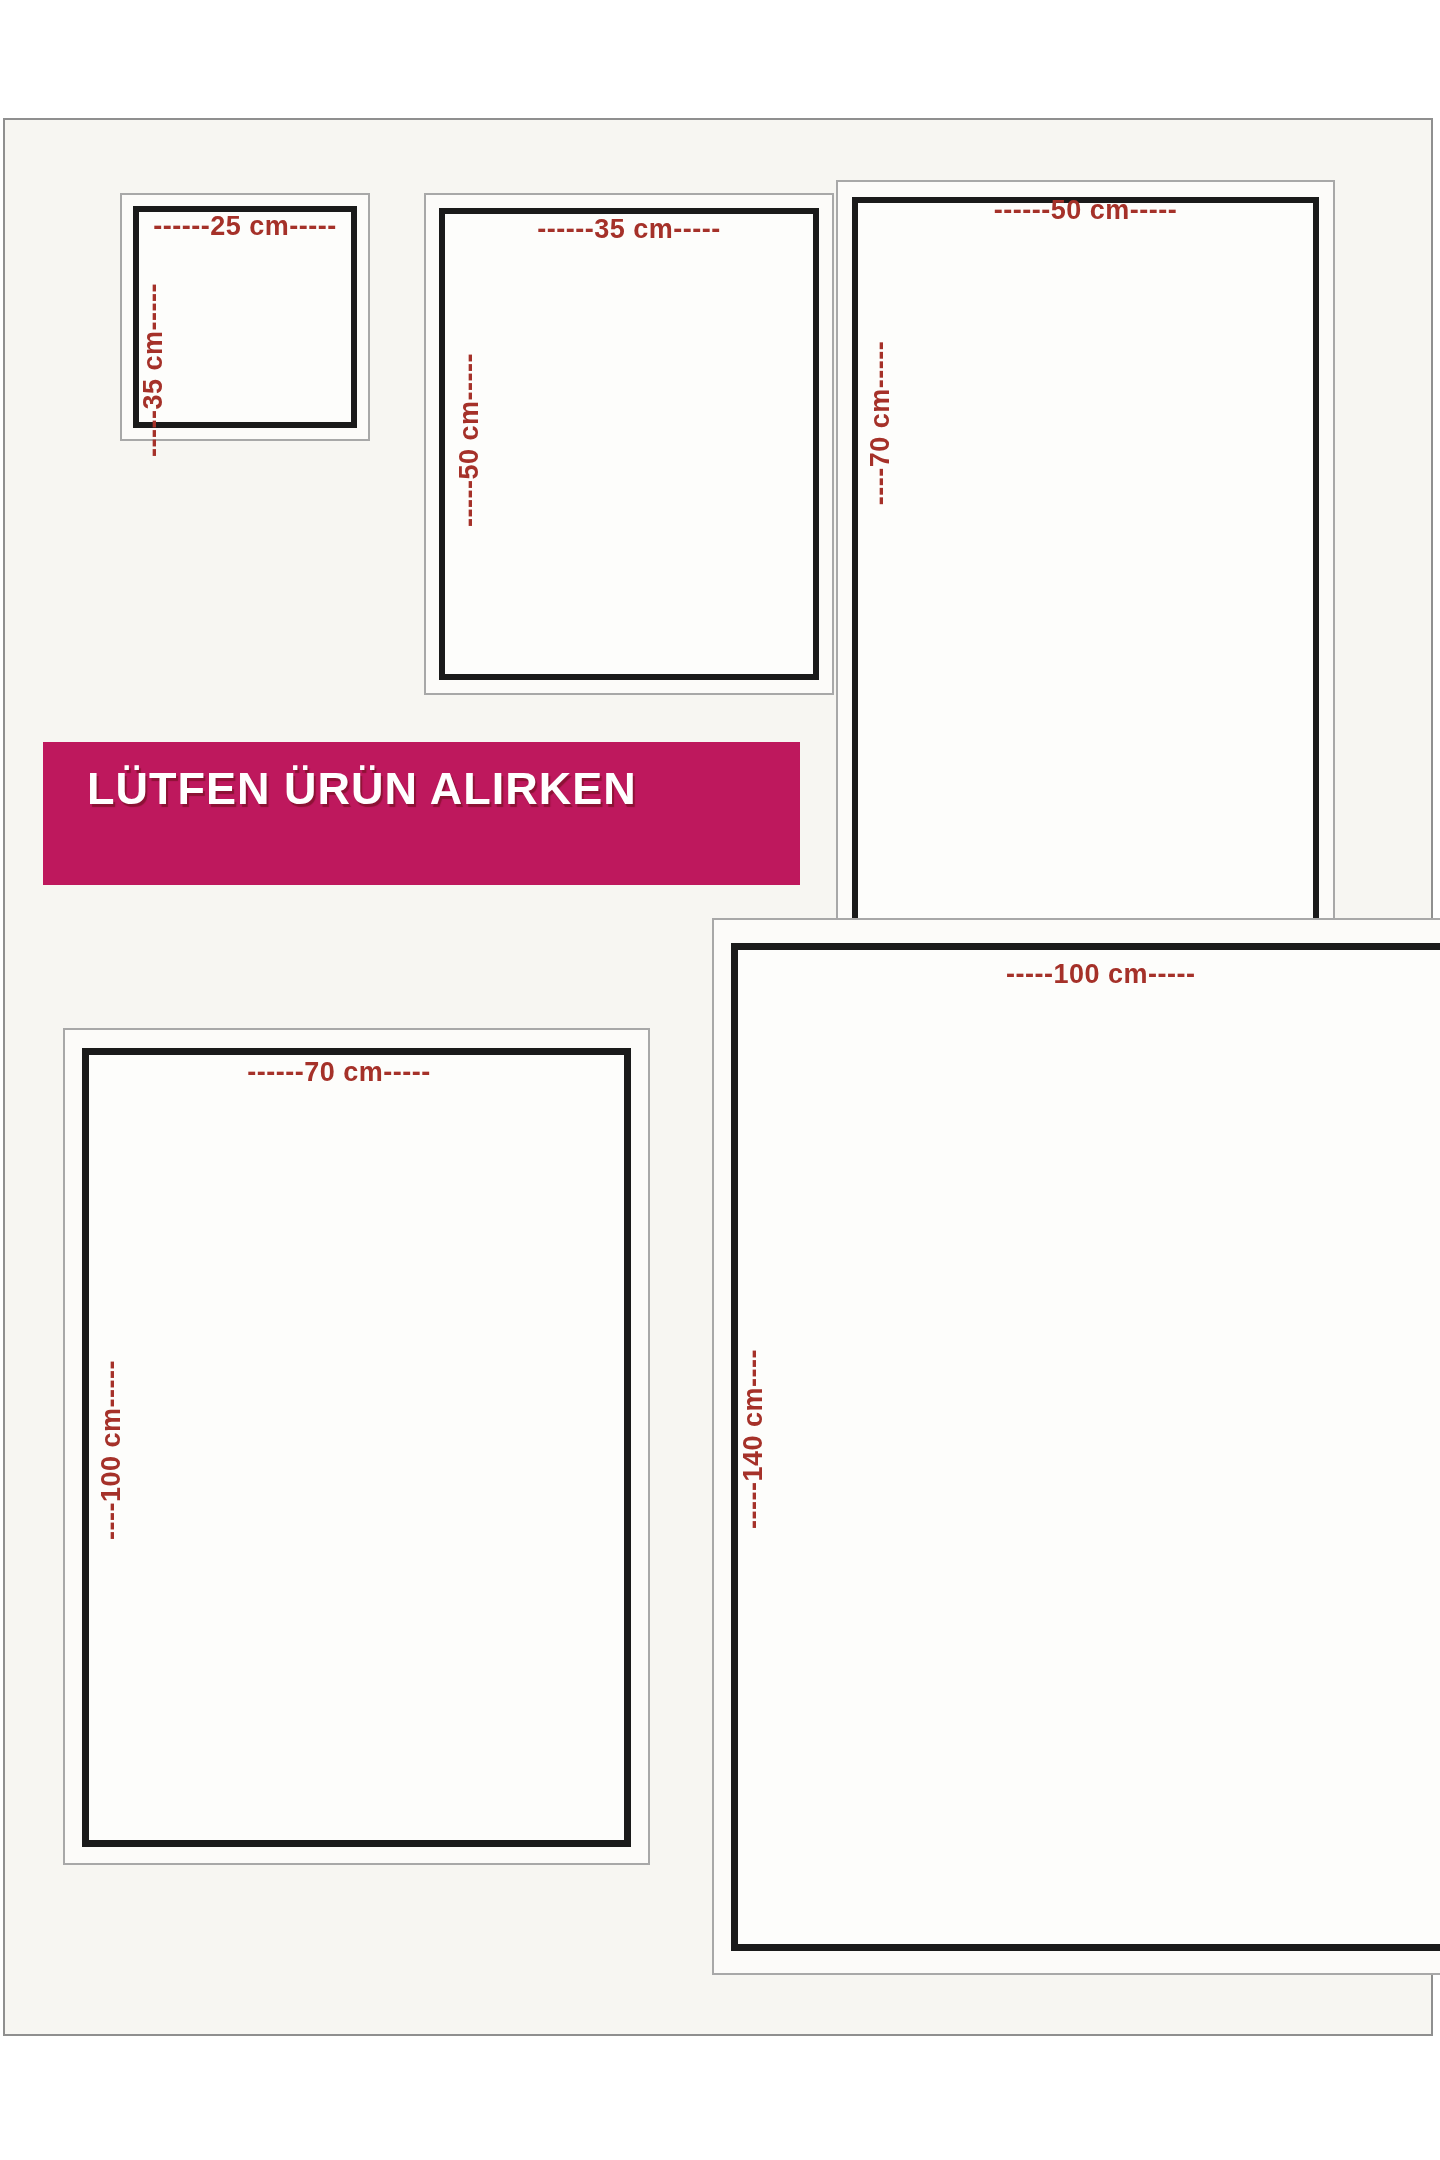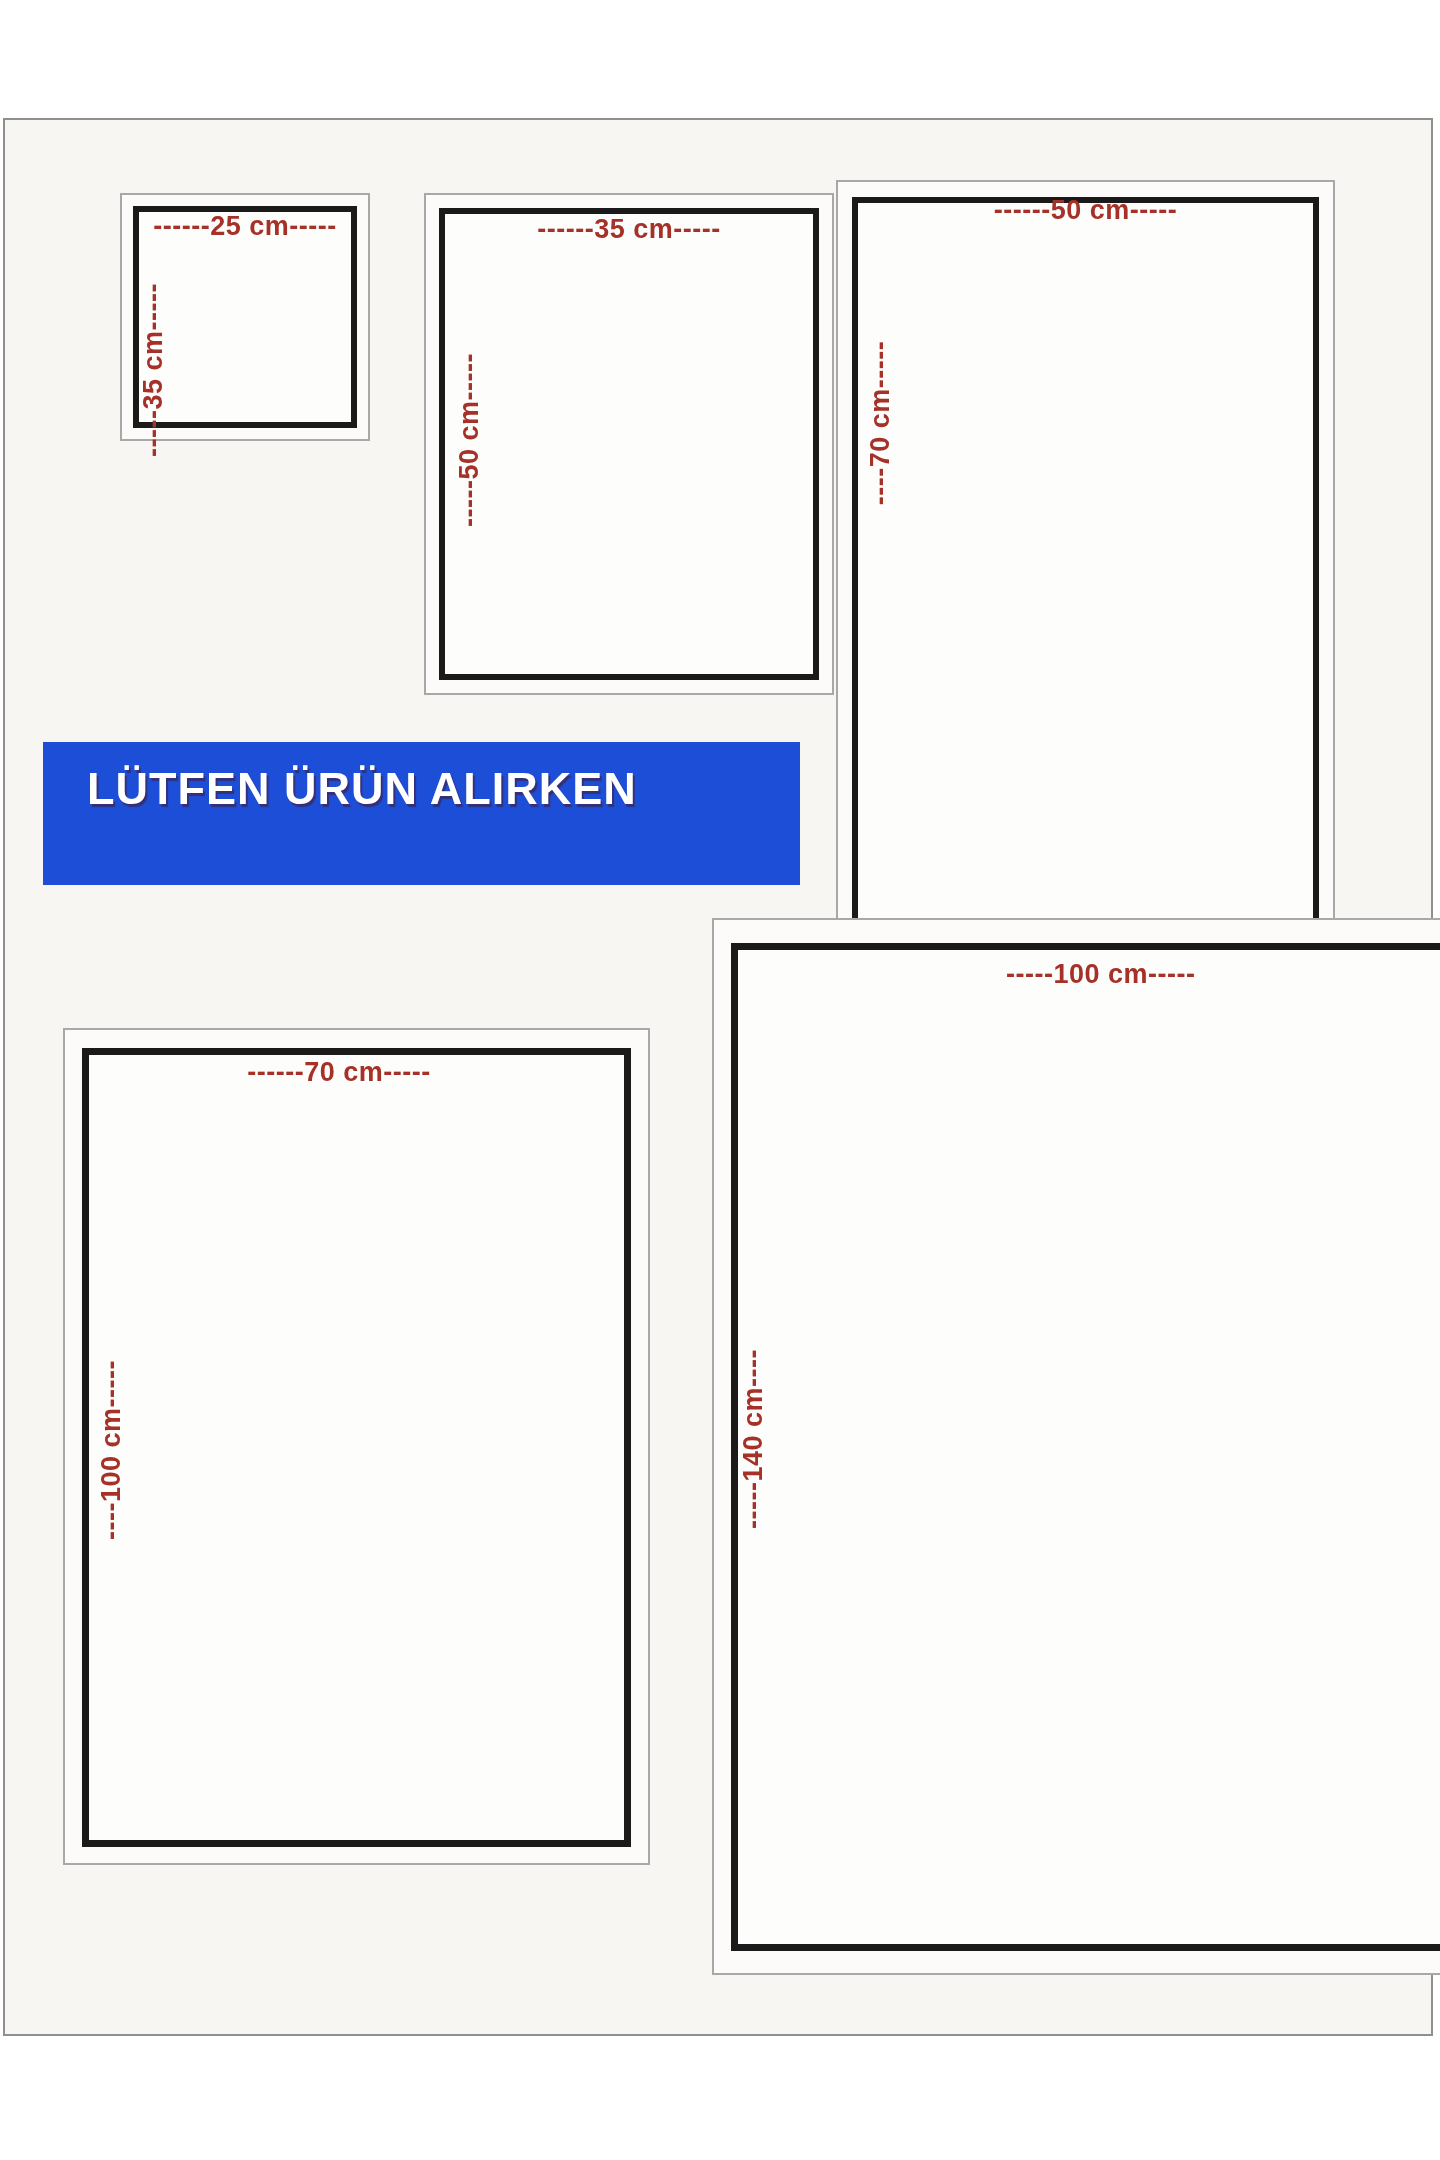--- a/index.html
+++ b/index.html
@@ -21,21 +21,21 @@
     position:absolute;border:6px solid #1a1a1a;background:#fdfdfb;box-sizing:border-box;
   }
   .dim-label{
     position:absolute;color:#a53129;font-weight:bold;font-size:27px;
     white-space:nowrap;letter-spacing:0.5px;line-height:1;
   }
   .dim-label.h{transform:translate(-50%,-50%);}
   .dim-label.v{transform:translate(-50%,-50%) rotate(-90deg);}
   .notice-banner{
     position:absolute;left:43px;top:742px;width:757px;height:143px;
-    background:#1d4ed8;box-sizing:border-box;padding:20px 0 0 44px;
+    background:#be185d;box-sizing:border-box;padding:20px 0 0 44px;
   }
   .notice-line{
     color:#ffffff;font-weight:bold;font-size:45px;line-height:53px;
     letter-spacing:1px;white-space:nowrap;
     text-shadow:2px 3px 1px rgba(80,10,5,0.45);
   }
 </style>
 </head>
 <body>
 

